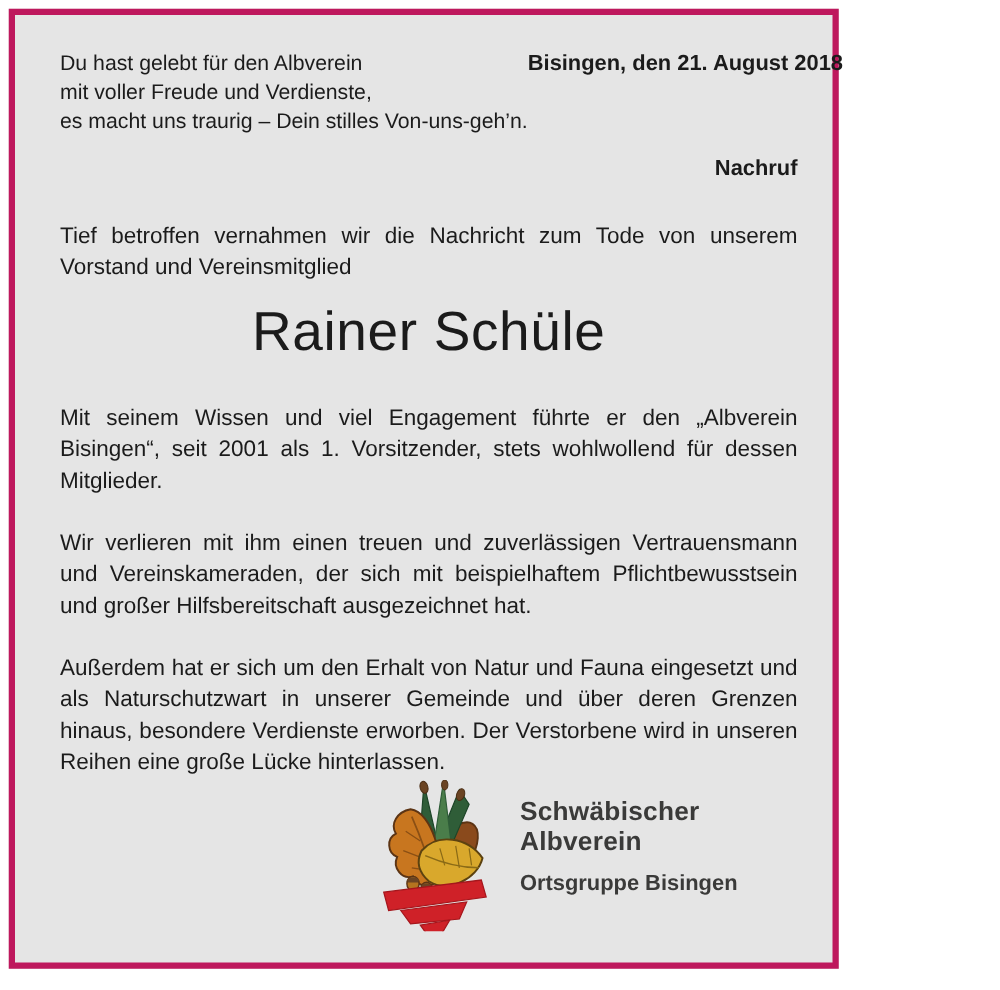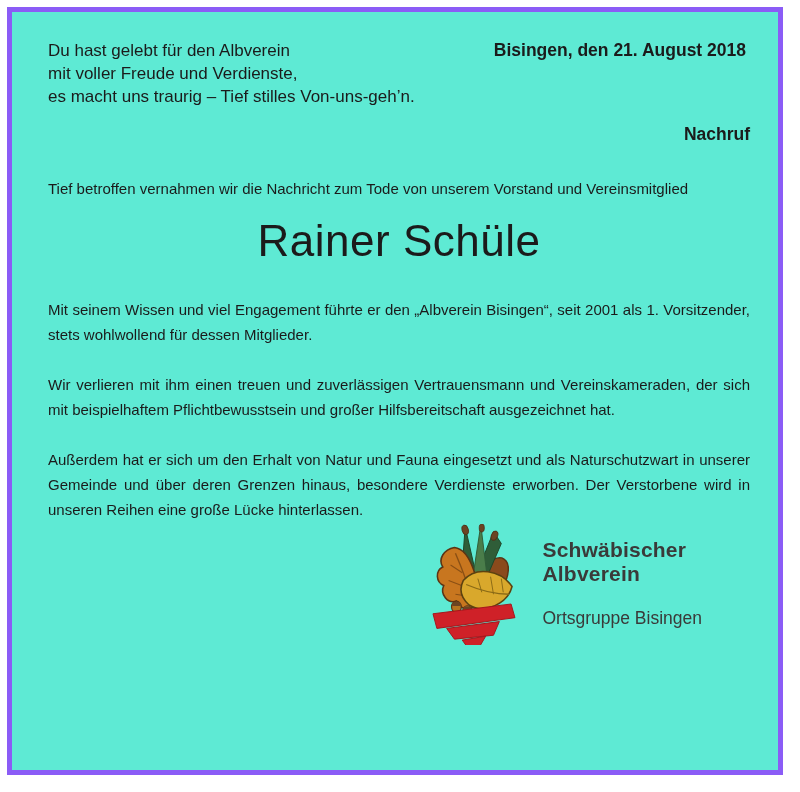--- a/index.html
+++ b/index.html
@@ -11,25 +11,25 @@
     width: 800px;
     height: 792px;
     font-family: "Liberation Sans", sans-serif;
     color: #1b1b1b;
     overflow: hidden;
   }
   .frame {
     position: absolute;
     left: 7px;
     top: 7px;
-    width: 776px;
+    width: 664px;
     height: 768px;
-    border: 5px solid #8b5cf6;
+    border: 5px solid #be185d;
     box-sizing: border-box;
-    background: #5eead4;
+    background: #e5e5e5;
   }
   .content {
     padding: 27px 28px 0 36px;
     box-sizing: border-box;
     height: 100%;
   }
   .header-row {
     display: flex;
     justify-content: space-between;
     align-items: flex-start;
@@ -47,21 +47,21 @@
     padding-right: 4px;
   }
   .nachruf {
     margin-top: 15px;
     text-align: right;
     font-weight: bold;
     font-size: 17.5px;
     line-height: 23px;
   }
   .para {
-    font-size: 15px;
+    font-size: 18px;
     line-height: 25px;
     text-align: justify;
     hyphens: manual;
     margin: 0;
   }
   .intro {
     margin-top: 30px;
   }
   .deceased-name {
     margin-top: 9px;
@@ -91,37 +91,37 @@
     margin-top: 14px;
     color: #3a3a39;
   }
   .org-name {
     font-weight: bold;
     font-size: 21px;
     line-height: 24px;
     letter-spacing: 0.2px;
   }
   .group-name {
-    margin-top: 22px;
-    font-weight: normal;
+    margin-top: 10px;
+    font-weight: bold;
     font-size: 17.5px;
     line-height: 20px;
   }
 </style>
 </head>
 <body>
 
 <div class="frame">
   <div class="content">
 
     <div class="header-row">
       <div class="poem">
         <div>Du hast gelebt für den Albverein</div>
         <div>mit voller Freude und Verdienste,</div>
-        <div>es macht uns traurig – Tief stilles Von-uns-geh’n.</div>
+        <div>es macht uns traurig – Dein stilles Von-uns-geh’n.</div>
       </div>
       <div class="dateline">Bisingen, den 21. August 2018</div>
     </div>
 
     <div class="nachruf">Nachruf</div>
 
     <p class="para intro">Tief betroffen vernahmen wir die Nachricht zum Tode von unserem Vorstand und Vereinsmitglied</p>
 
     <div class="deceased-name">Rainer Schüle</div>
 

